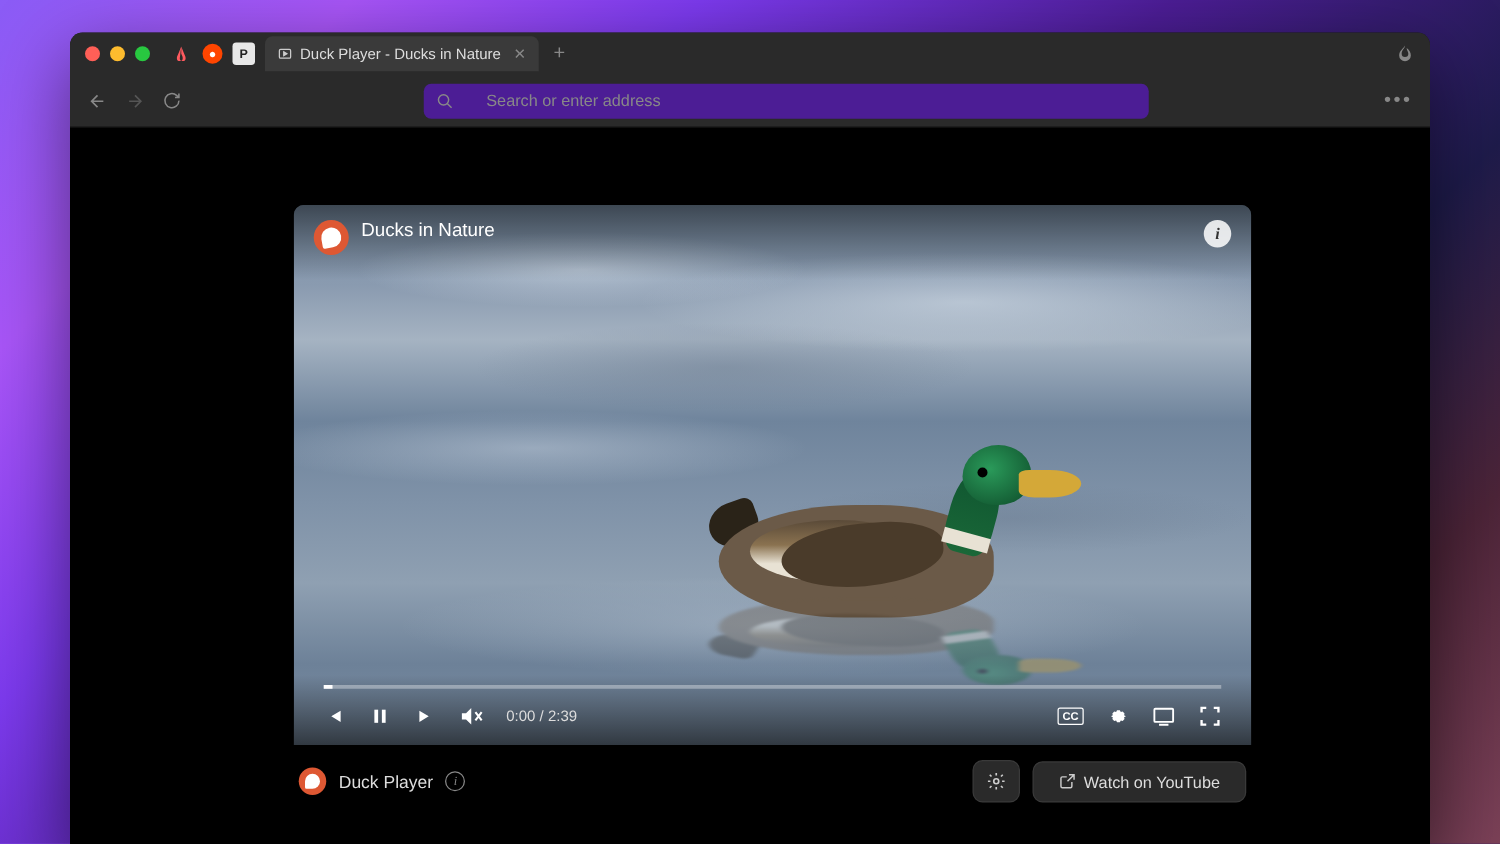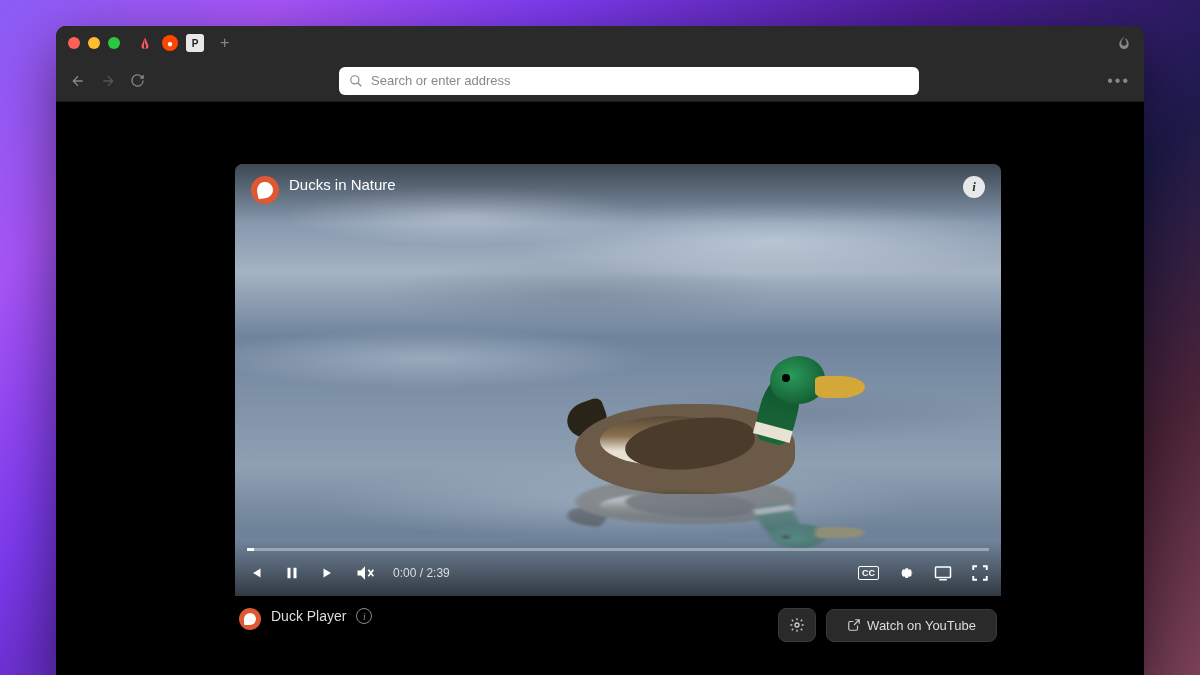--- a/index.html
+++ b/index.html
@@ -22,21 +22,21 @@
   .pin-airbnb { color: #ff5a5f; } .pin-reddit { background: #ff4500; border-radius:50%; color:#fff; font-size:10px; font-weight:bold; width:16px; height:16px; }
   .pin-other { background: #e8e8e8; color: #222; font-size: 10px; font-weight: bold; }
   .tab { background: #3a3a3a; height: 28px; display: flex; align-items: center; padding: 0 10px; border-radius: 6px 6px 0 0; color: #ddd; font-size: 12px; gap: 6px; margin-right: 4px; }
   .tab svg { width: 12px; height: 12px; }
   .tab-close { margin-left: 4px; color: #888; cursor: pointer; }
   .new-tab { color: #888; font-size: 16px; padding: 0 8px; cursor: pointer; }
   .titlebar-right { margin-left: auto; color: #888; }
   .toolbar { height: 42px; background: #2a2a2a; display: flex; align-items: center; padding: 0 14px; gap: 14px; border-bottom: 1px solid #1a1a1a; }
   .nav-btn { color: #888; cursor: pointer; display:flex; }
   .nav-btn.disabled { color: #555; }
-  .address-bar { flex: 1; max-width: 580px; margin-left: 180px; background: #ffffff; height: 28px; border-radius: 6px; display: flex; align-items: center; padding: 0 10px; color: #888; font-size: 13px; gap: 8px; }
+  .address-bar { flex: 1; max-width: 580px; margin-left: 180px; background: #4c1d95; height: 28px; border-radius: 6px; display: flex; align-items: center; padding: 0 10px; color: #888; font-size: 13px; gap: 26px; }
   .toolbar-right { margin-left: auto; color: #888; cursor: pointer; letter-spacing: 2px; }
   .content { background: #000; height: calc(100% - 76px); display: flex; flex-direction: column; align-items: center; padding-top: 62px; }
   .player-wrap { width: 766px; margin-left: 36px; }
   .video-player { position: relative; width: 766px; height: 432px; background: #000; border-radius: 8px 8px 0 0; overflow: hidden; }
   .video-frame { position: absolute; inset: 0; }
   .water { position:absolute; inset:0; background: linear-gradient(180deg, #7a8fa6 0%, #8a9bb0 15%, #a5b3c2 25%, #6f849c 40%, #7f92a8 55%, #8fa0b2 70%, #6d8198 85%, #7a8da2 100%); }
   .water::before { content:""; position:absolute; inset:0; background:
     radial-gradient(ellipse 180px 30px at 30% 12%, rgba(220,230,240,0.5), transparent),
     radial-gradient(ellipse 260px 40px at 70% 18%, rgba(215,225,235,0.55), transparent),
     radial-gradient(ellipse 200px 35px at 45% 30%, rgba(100,115,135,0.35), transparent),
@@ -53,29 +53,29 @@
   .duck-head { position:absolute; left:195px; top:-8px; width:55px; height:48px; background:radial-gradient(ellipse at 40% 40%, #2a9a5a,#0d4a28); border-radius:55% 50% 50% 50%; }
   .duck-head::after { content:""; position:absolute; left:12px; top:18px; width:8px; height:8px; background:#000; border-radius:50%; }
   .duck-bill { position:absolute; left:240px; top:12px; width:50px; height:22px; background:#d4a838; border-radius:20% 60% 60% 30%; }
   .duck-tail { position:absolute; left:-8px; top:38px; width:40px; height:35px; background:#2a2318; border-radius:50% 20% 50% 50%; transform:rotate(-20deg); }
   .duck-reflection { position:absolute; left:340px; top:320px; width:300px; height:80px; opacity:0.35; transform:scaleY(-0.5); filter:blur(2px); }
   .video-overlay-top { position:absolute; top:0; left:0; right:0; height:60px; background:linear-gradient(180deg,rgba(0,0,0,0.5),transparent); display:flex; align-items:flex-start; padding:12px 16px; color:#fff; }
   .channel-icon { width:28px; height:28px; border-radius:50%; background:#de5833; margin-right:10px; display:flex; align-items:center; justify-content:center; overflow:hidden; }
   .channel-icon::after { content:""; width:16px; height:16px; background:#fff; border-radius:50% 50% 50% 10%; transform:rotate(-10deg); }
   .video-title { font-size:15px; font-weight:400; }
   .info-badge { margin-left:auto; width:22px; height:22px; border-radius:50%; background:rgba(255,255,255,0.85); color:#333; display:flex; align-items:center; justify-content:center; font-size:13px; font-weight:bold; font-style:italic; font-family:serif; cursor:pointer; }
-  .video-controls { position:absolute; bottom:0; left:0; right:0; height:56px; background:linear-gradient(0deg,rgba(0,0,0,0.6),transparent); padding:0 12px; }
+  .video-controls { position:absolute; bottom:0; left:0; right:0; height:56px; background:linear-gradient(0deg,rgba(0,0,0,0.6),transparent); padding:0 24px; }
   .progress-bar { height:3px; background:rgba(255,255,255,0.35); margin-bottom:4px; position:relative; top:8px; }
   .progress-fill { height:100%; width:1%; background:#fff; }
   .controls-row { display:flex; align-items:center; height:40px; gap:18px; color:#fff; margin-top:10px; }
   .ctrl { cursor:pointer; display:flex; align-items:center; }
   .time-display { font-size:12px; color:#ddd; }
   .controls-right { margin-left:auto; display:flex; gap:18px; align-items:center; }
   .cc-box { border:1.5px solid #fff; border-radius:2px; padding:0 3px; font-size:9px; font-weight:bold; line-height:12px;text-align:right; }
-  .player-footer { display:flex; padding:12px 4px; gap:10px; color:#ddd; }
+  .player-footer { display:flex; align-items:center; padding:12px 4px; gap:10px; color:#ddd; }
   .footer-icon { width:22px; height:22px; border-radius:50%; background:#de5833; display:flex; align-items:center; justify-content:center; }
   .footer-icon::after { content:""; width:12px; height:12px; background:#fff; border-radius:50% 50% 50% 10%; }
   .footer-title { font-size:14px; font-weight:500; }
   .footer-info { width:16px; height:16px; border:1.5px solid #888; border-radius:50%; display:flex; align-items:center; justify-content:center; font-size:10px; color:#888; font-style:italic; font-family:serif; cursor:pointer; }
   .footer-right { margin-left:auto; display:flex; gap:10px; align-items:center; }
   .footer-btn { background:#2a2a2a; border:1px solid #3a3a3a; color:#ddd; padding:8px 20px; border-radius:8px; font-size:13px; cursor:pointer; display:flex; align-items:center; gap:6px; }
   .footer-btn.icon-only { padding:8px 10px; }
   svg { display:block; }
 </style>
 </head>
@@ -89,20 +89,28 @@
       <span class="tl-green"></span>
     </div>
     <div class="pinned-tabs">
       <div class="pinned-tab pin-airbnb">
         <svg width="14" height="14" viewBox="0 0 24 24" fill="currentColor">
             <path d="M12 2L8 12c-1 2.5-2 4-2 6a4 4 0 008 0c0-2-1-3.5-2-6L12 2zm0 0l4 10c1 2.5 2 4 2 6a4 4 0 01-8 0"></path>
           </svg>
       </div>
       <div class="pinned-tab pin-reddit">●</div>
       <div class="pinned-tab pin-other">P</div>
+    </div>
+    <div class="tab">
+      <svg viewBox="0 0 24 24" fill="none" stroke="#ccc" stroke-width="2">
+          <rect x="3" y="5" width="18" height="14" rx="2"></rect>
+          <polygon points="10,9 15,12 10,15" fill="#ccc"></polygon>
+        </svg>
+      <span>Duck Player - Ducks in Nature</span>
+      <span class="tab-close">✕</span>
     </div>
     <div class="new-tab">+</div>
     <div class="titlebar-right">
       <svg width="16" height="16" viewBox="0 0 24 24" fill="#888">
           <path d="M12 2c0 4-4 5-4 10a4 4 0 008 0c0-3-2-4-2-7 3 2 5 5 5 9a7 7 0 01-14 0c0-6 5-8 7-12z"></path>
         </svg>
     </div>
   </div>
 
   <div class="toolbar">

